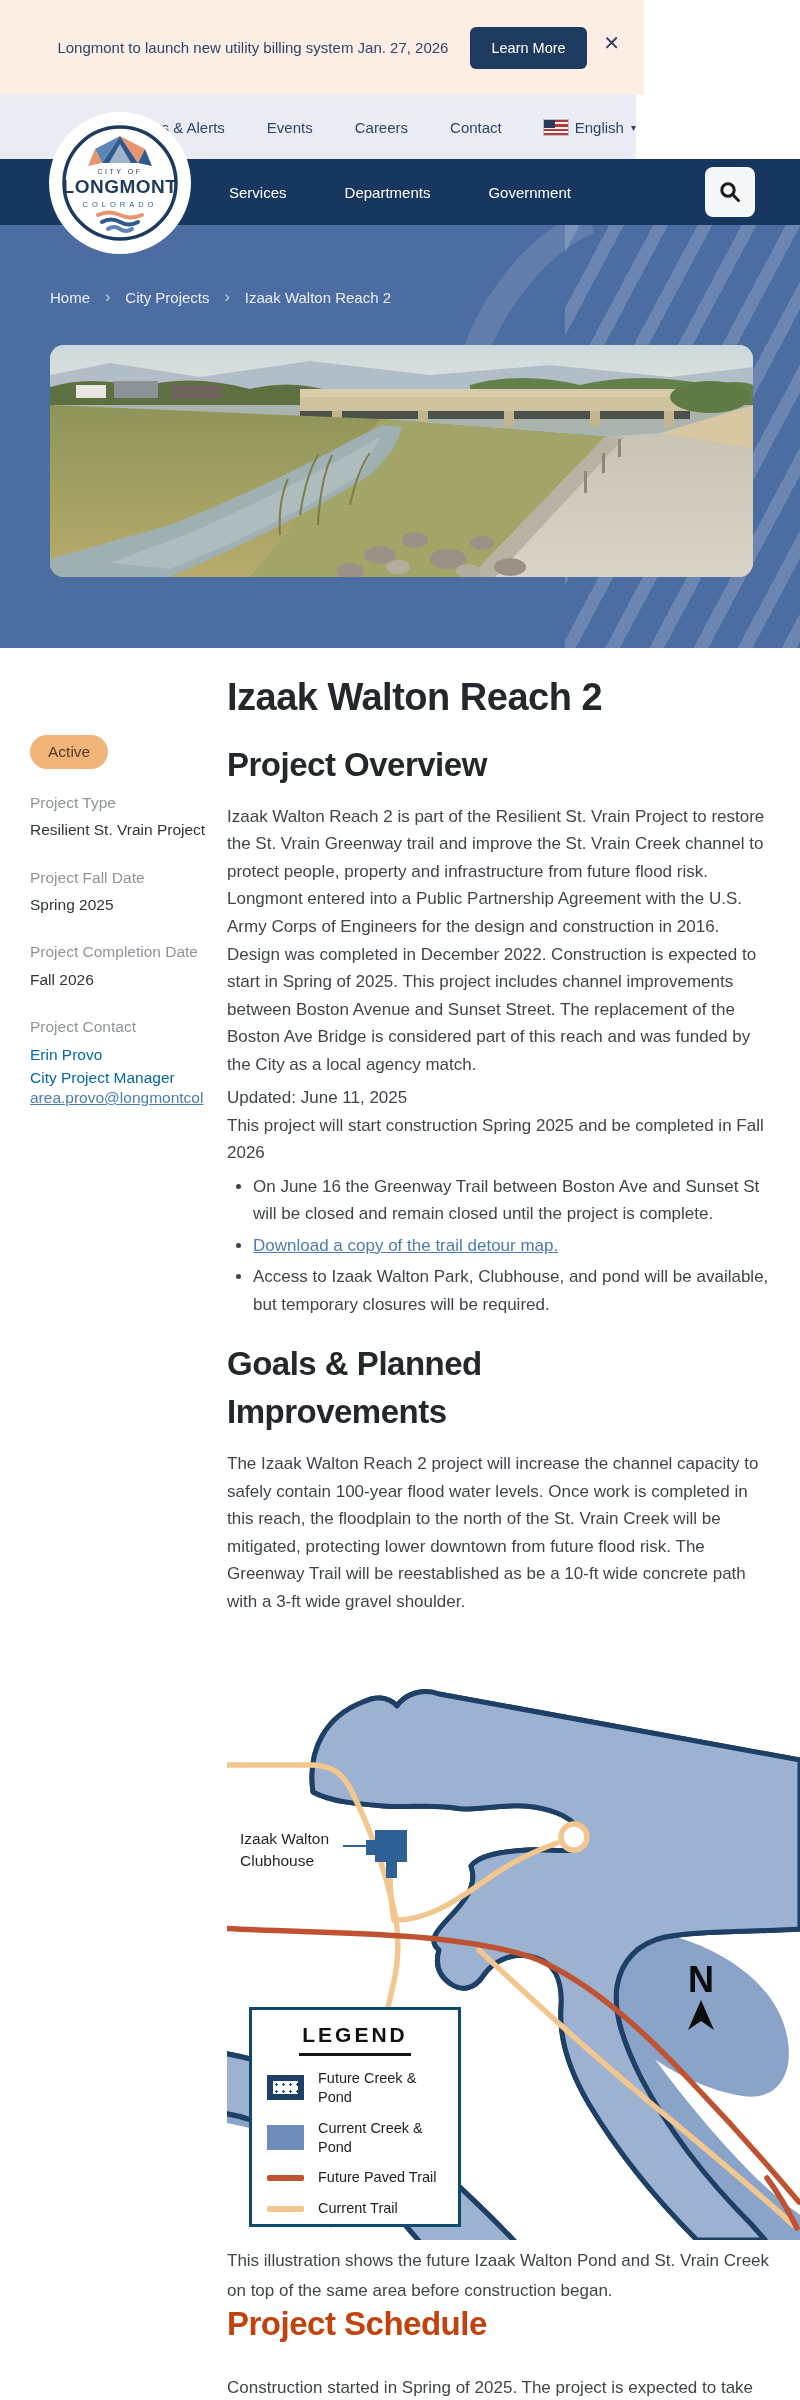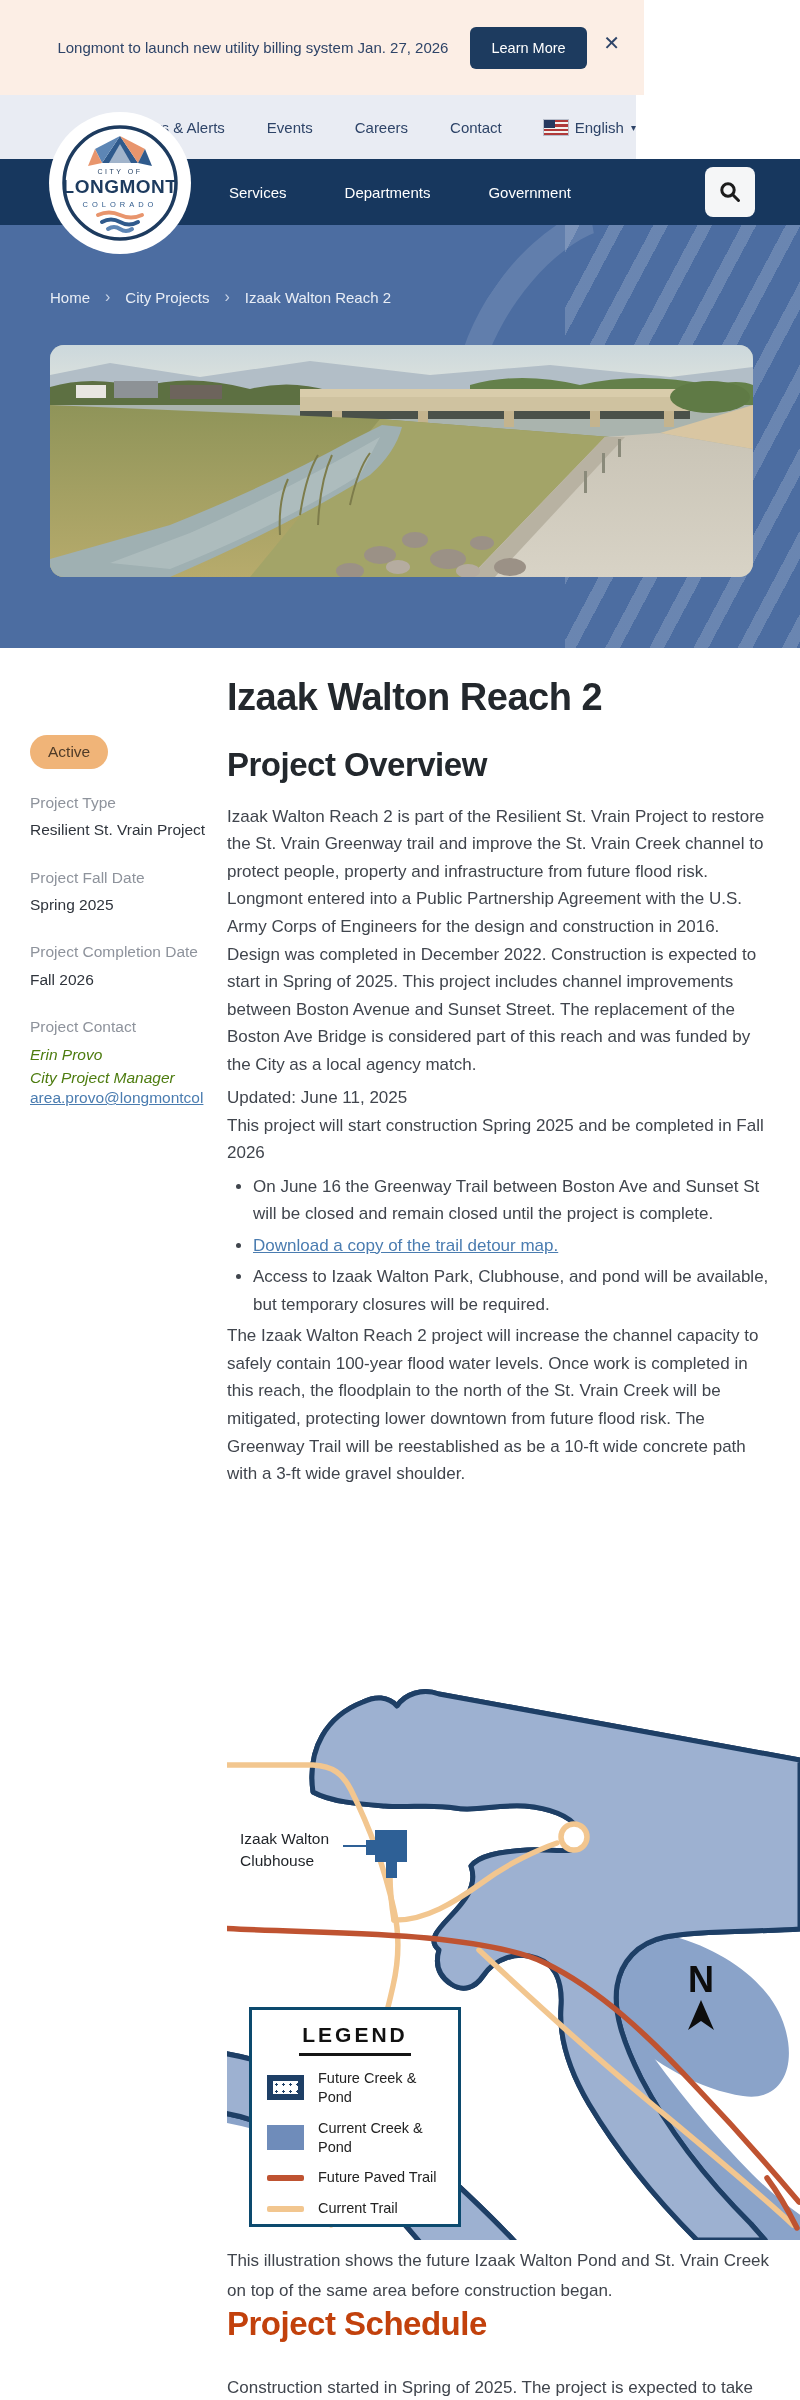--- a/index.html
+++ b/index.html
@@ -49,21 +49,21 @@
   .crumb-sep { color:#c6d2e6; font-size:16px; }
   .hero { position:absolute; left:50px; top:120px; width:703px; height:232px; border-radius:14px;
     overflow:hidden; z-index:4; background:#aab4ae; }
 
   
   .badge { position:absolute; left:30px; top:735px; background:#f0b478; color:#503c28;
     font-size:15.5px; padding:8px 18px; border-radius:18px; }
   .sidebar { position:absolute; left:30px; top:792px; width:198px; font-size:15.5px; }
   .side-label { color:#8e939c; margin-bottom:4px; line-height:1.45; }
   .side-value { color:#2f343c; margin-bottom:25px; line-height:1.5; }
-  .side-line { color:#4d7c0f; line-height:1.5;font-style:italic; }
+  .side-line { color:#0369a1; line-height:1.5; }
   .email-link { color:#4a7cb0; text-decoration:underline; white-space:nowrap; display:inline-block; }
 
   
   .main { position:absolute; left:227px; top:676px; width:548px; }
   h1.page-title { font-size:38px; font-weight:700; color:#23282d; letter-spacing:-0.5px; margin:0 0 12px; }
   h2.sec { font-size:33px; font-weight:600; color:#23282d; letter-spacing:-0.5px; line-height:1.45; margin:22px 0 14px; }
   h2.narrow { max-width:390px; }
   .main p, .main li { font-size:17px; line-height:1.62; color:#40454d; }
   .main p { margin:0 0 6px; }
   ul.status-list { margin:4px 0 0 6px; padding-left:20px; }
@@ -268,20 +268,21 @@
       <span>On June 16 the Greenway Trail between Boston Ave and Sunset St will be closed and remain closed until the project is complete.</span>
     </li>
     <li>
       <a href="#" class="text-link">Download a copy of the trail detour map.</a>
     </li>
     <li>
       <span>Access to Izaak Walton Park, Clubhouse, and pond will be available, but temporary closures will be required.</span>
     </li>
   </ul>
 
+  <h2 class="sec narrow">Goals &amp; Planned Improvements</h2>
   <p>The Izaak Walton Reach 2 project will increase the channel capacity to safely contain 100-year flood water levels. Once work is completed in this reach, the floodplain to the north of the St. Vrain Creek will be mitigated, protecting lower downtown from future flood risk. The Greenway Trail will be reestablished as be a 10-ft wide concrete path with a 3-ft wide gravel shoulder.</p>
 </div>
 
 <div class="map-wrap">
   <svg width="573" height="560" viewBox="0 0 573 560">
     <defs>
       <pattern id="dots" width="21" height="21" patternUnits="userSpaceOnUse">
         <circle cx="5" cy="5" r="1.5" fill="#1e3f66"></circle>
         <circle cx="15.5" cy="15.5" r="1.5" fill="#1e3f66"></circle>
       </pattern>

